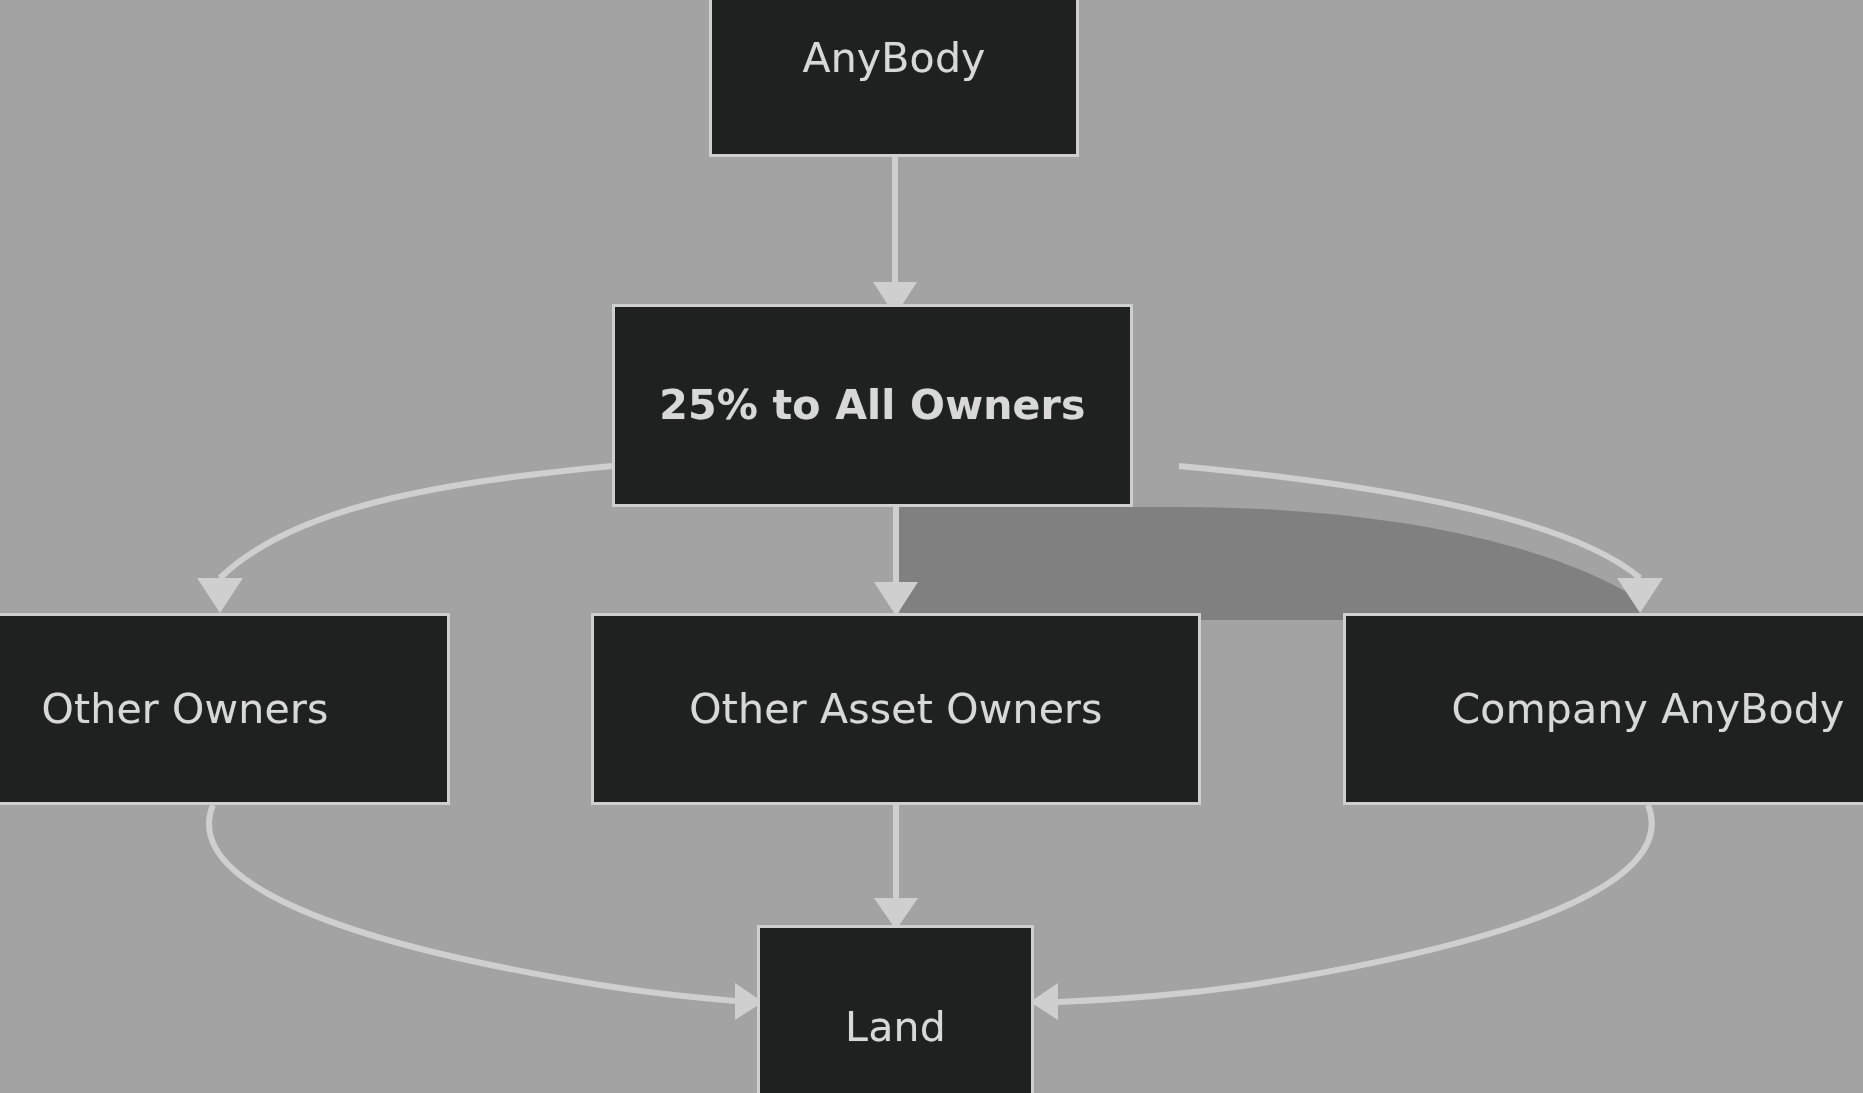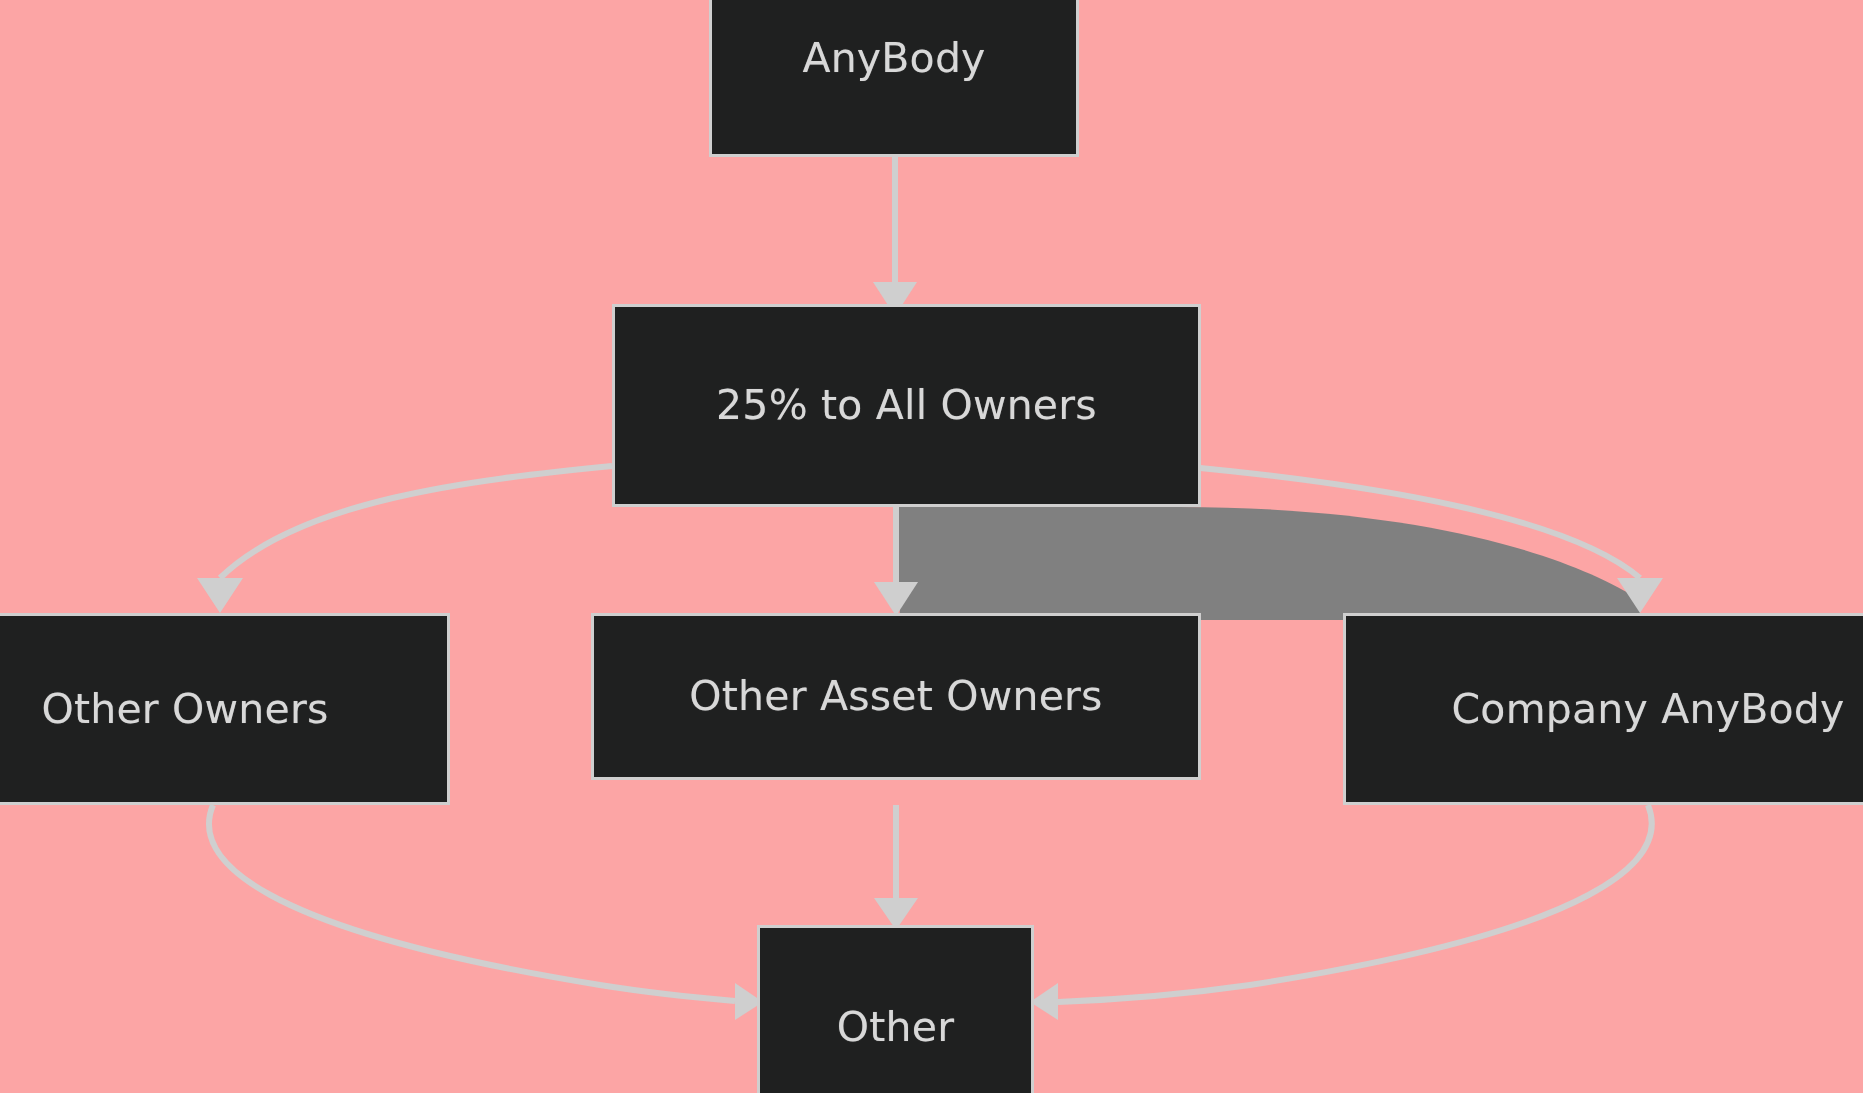--- a/index.html
+++ b/index.html
@@ -5,21 +5,21 @@
 <style>
   html, body {
     margin: 0;
     padding: 0;
     background: #000000;
   }
   #stage {
     position: relative;
     width: 1863px;
     height: 1093px;
-    background: #fca5a5;
+    background: #a3a3a3;
     overflow: hidden;
     font-family: "DejaVu Sans", "Liberation Sans", sans-serif;
   }
   svg.edges {
     position: absolute;
     left: 0;
     top: 0;
     width: 1863px;
     height: 1093px;
     overflow: visible;
@@ -36,23 +36,23 @@
     letter-spacing: 0.2px;
     white-space: nowrap;
   }
   .node-label {
     font-size: 41px;
     line-height: 1;
     color: #d8d8d8;
     text-shadow: 0 0 1px rgba(255,255,255,0.35);
   }
   .node-anybody { left: 709px; top: -40px; width: 370px; height: 197px; }
-  .node-allowners { left: 612px; top: 304px; width: 589px; height: 203px; }
+  .node-allowners { left: 612px; top: 304px; width: 521px; height: 203px; font-weight: bold; }
   .node-landowners { left: -80px; top: 613px; width: 530px; height: 192px; }
-  .node-otherasset { left: 591px; top: 613px; width: 610px; height: 167px; }
+  .node-otherasset { left: 591px; top: 613px; width: 610px; height: 192px; }
   .node-companyowners { left: 1343px; top: 613px; width: 610px; height: 192px; }
   .node-pool { left: 757px; top: 925px; width: 277px; height: 205px; }
   .edge-path {
     fill: none;
     stroke: #cfcfcf;
     stroke-width: 6;
   }
   .edge-fill {
     fill: #808080;
     stroke: none;
@@ -121,16 +121,16 @@
 
   <div class="node node-otherasset">
     <span class="node-label">Other Asset Owners</span>
   </div>
 
   <div class="node node-companyowners">
     <span class="node-label">Company AnyBody</span>
   </div>
 
   <div class="node node-pool">
-    <span class="node-label">Other</span>
+    <span class="node-label">Land</span>
   </div>
 
 </div>
 
 </body></html>

